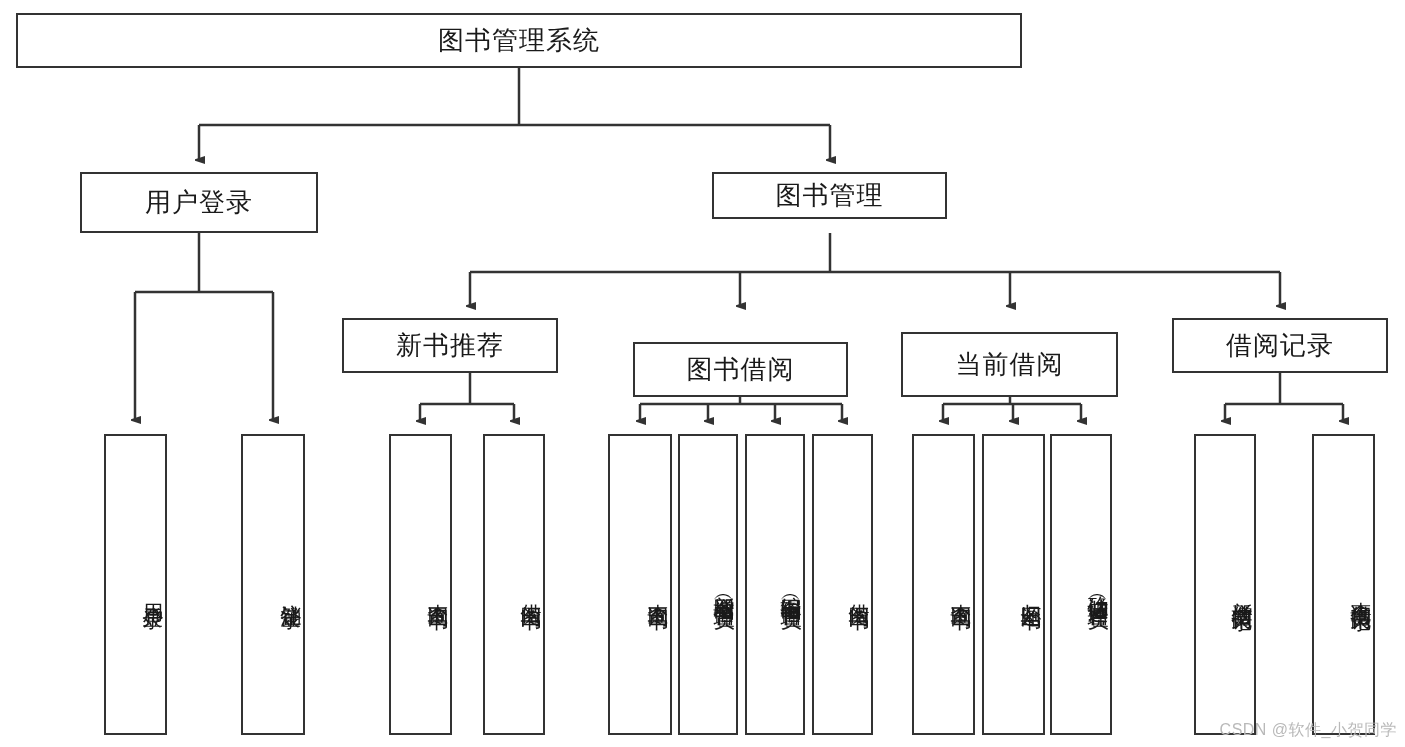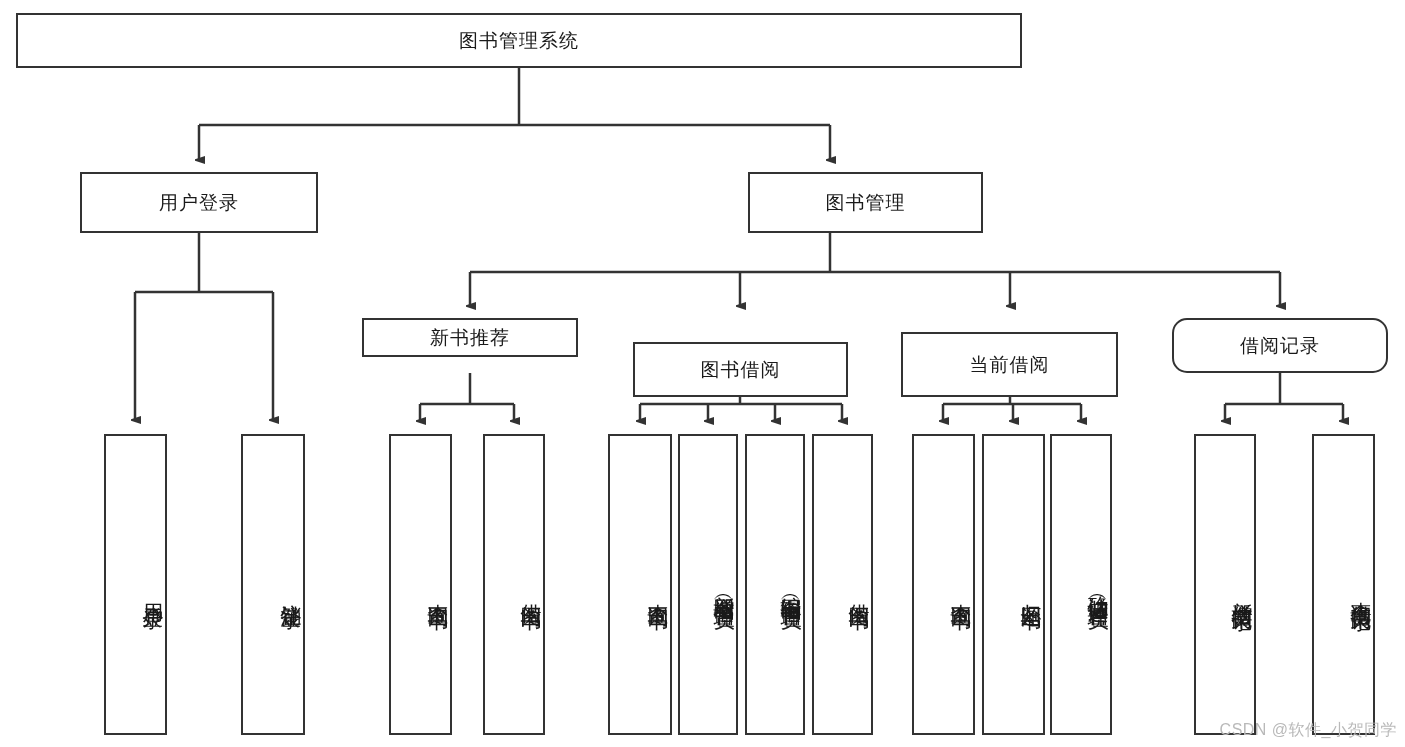--- a/index.html
+++ b/index.html
@@ -48,21 +48,21 @@
   }
   .node.vert.tall {
     padding-top: 6px;
   }
   .node .label {
     display: block;
     line-height: 1.12;
     white-space: pre;
   }
   .node.horiz .label {
-    font-size: 19px;
+    font-size: 26px;
   }
   .watermark {
     position: absolute;
     right: 8px;
     bottom: 6px;
     font-size: 16px;
     color: #b9b9b9;
     letter-spacing: 0.5px;
     white-space: nowrap;
     margin-left: 24px;
@@ -123,34 +123,34 @@
     </g>
   </svg>
 
   <div class="node horiz" style="left:16px; top:13px; width:1006px; height:55px;">
     <span class="label">图书管理系统</span>
   </div>
 
   <div class="node horiz" style="left:80px; top:172px; width:238px; height:61px;">
     <span class="label">用户登录</span>
   </div>
-  <div class="node horiz" style="left:712px; top:172px; width:235px; height:61px;margin-left:36px;">
+  <div class="node horiz" style="left:712px; top:172px; width:235px; height:47px;">
     <span class="label">图书管理</span>
   </div>
 
-  <div class="node horiz" style="left:362px; top:318px; width:216px; height:39px;">
+  <div class="node horiz" style="left:342px; top:318px; width:216px; height:55px;">
     <span class="label">新书推荐</span>
   </div>
   <div class="node horiz" style="left:633px; top:318px; width:215px; height:55px;margin-top:24px;">
     <span class="label">图书借阅</span>
   </div>
   <div class="node horiz" style="left:901px; top:332px; width:217px; height:65px;">
     <span class="label">当前借阅</span>
   </div>
-  <div class="node horiz" style="left:1172px; top:318px; width:216px; height:55px;border-radius:15px;">
+  <div class="node horiz" style="left:1172px; top:318px; width:216px; height:55px;">
     <span class="label">借阅记录</span>
   </div>
 
   <div class="node vert" style="left:104px; top:434px; width:63px; height:301px;">
     <span class="label">用户登录</span>
   </div>
   <div class="node vert" style="left:241px; top:434px; width:64px; height:301px;">
     <span class="label">注销登录</span>
   </div>
 

